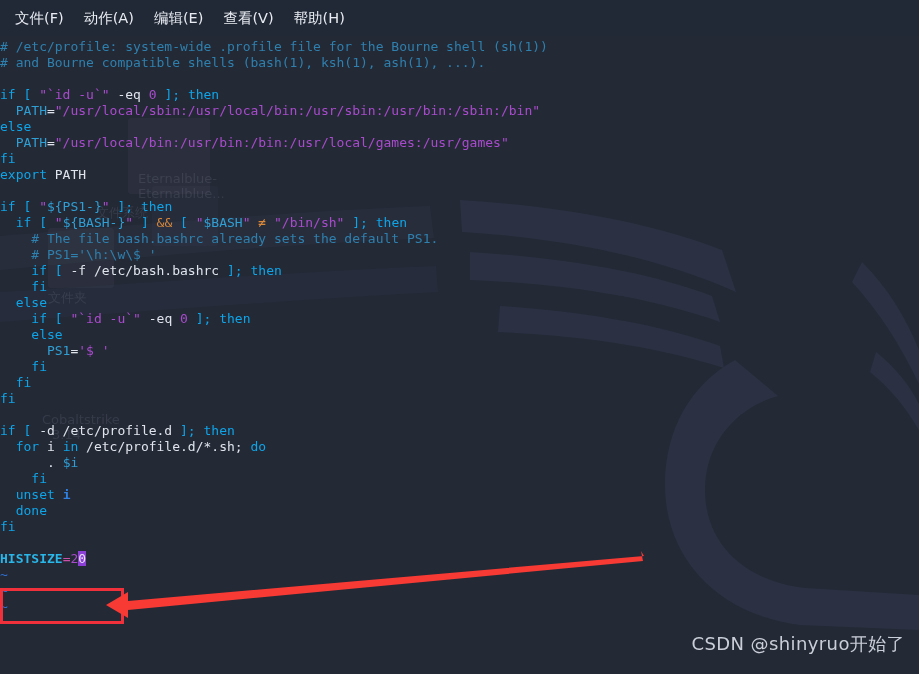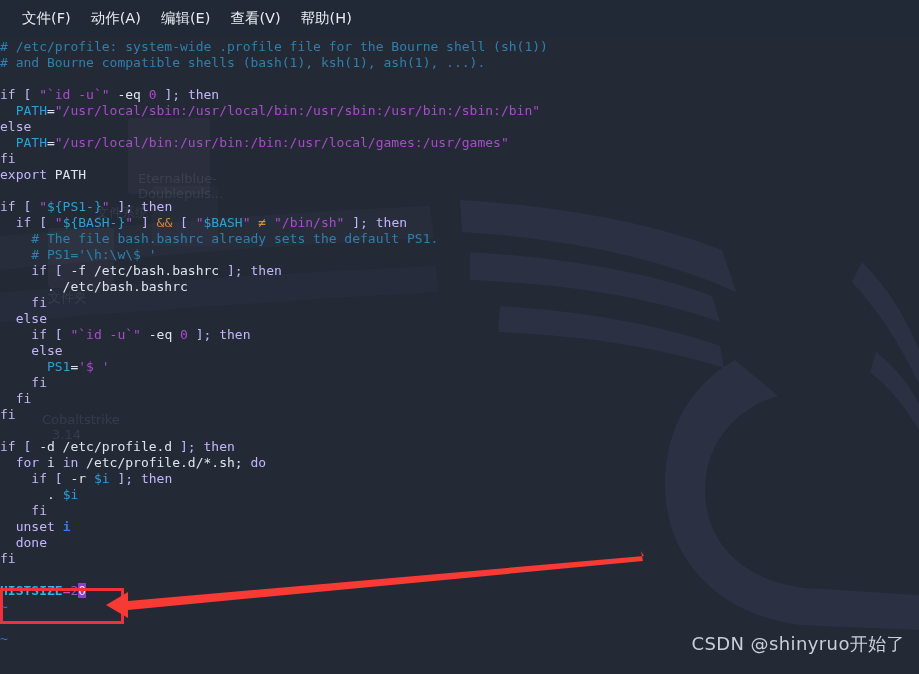--- a/index.html
+++ b/index.html
@@ -45,21 +45,21 @@
 
   
   #menubar {
     position: absolute;
     left: 0; top: 0;
     width: 919px; height: 36px;
     z-index: 5;
     background: rgba(35,41,54,0.92);
     display: flex;
     align-items: center;
-    padding-left: 12px;
+    padding-left: 5px;
   }
   .menu-item {
     color: #e8ecf2;
     font-family: "DejaVu Sans", "Liberation Sans", sans-serif;
     font-size: 14.5px;
     padding: 4px 10px;
     white-space: nowrap;
     cursor: default;
   }
 
@@ -76,21 +76,21 @@
   .line {
     height: 16px;
     white-space: pre;
     font-size: 13px;
     line-height: 16px;
     letter-spacing: 0px;
   }
 
   
   .c-comment  { color: #2e80ae; }
-  .c-keyword  { color: #c4b5fd; }
+  .c-keyword  { color: #0ea5e9; }
   .c-string   { color: #a94bcd; }
   .c-number   { color: #a94bcd; }
   .c-ident    { color: #2f9fd4; }
   .c-var      { color: #2f9fd4; }
   .c-plain    { color: #dfe4ec; }
   .c-op       { color: #d9883a; }
   .c-blue     { color: #2f80e0; font-weight: bold; }
   .c-tilde    { color: #2f6fd0; }
   .c-eq       { color: #c94fa8; }
   .c-hist     { color: #29b6e8; font-weight: bold; }
@@ -148,21 +148,21 @@
     </g>
   </svg>
 </div>
 
 <div class="desktop-icon-shape" style="left:128px; top:118px; width:82px; height:76px;"></div>
 <div class="desktop-icon-shape" style="left:48px; top:228px; width:66px; height:60px;"></div>
 <div class="desktop-icon-shape" style="left:152px; top:186px; width:66px; height:60px; opacity:0.6;"></div>
 
 <div class="desktop-label" style="left:96px; top:205px;">文件系统</div>
 <div class="desktop-label" style="left:138px; top:171px;">Eternalblue-</div>
-<div class="desktop-label" style="left:138px; top:186px;">Doublepuls...</div>
+<div class="desktop-label" style="left:138px; top:186px;">Eternalblue...</div>
 <div class="desktop-label" style="left:48px; top:290px;">文件夹</div>
 <div class="desktop-label" style="left:34px; top:412px;margin-left:8px;">Cobaltstrike</div>
 <div class="desktop-label" style="left:52px; top:427px;">3.14</div>
 
 <div id="menubar">
   <div class="menu-item">文件(F)</div>
   <div class="menu-item">动作(A)</div>
   <div class="menu-item">编辑(E)</div>
   <div class="menu-item">查看(V)</div>
   <div class="menu-item">帮助(H)</div>
@@ -180,34 +180,32 @@
   <div class="line"><span class="c-plain">  </span><span class="c-ident">PATH</span><span class="c-plain">=</span><span class="c-string">"/usr/local/bin:/usr/bin:/bin:/usr/local/games:/usr/games"</span></div>
   <div class="line"><span class="c-keyword">fi</span></div>
   <div class="line"><span class="c-keyword">export</span><span class="c-plain"> PATH</span></div>
   <div class="line">&nbsp;</div>
 
   <div class="line"><span class="c-keyword">if</span><span class="c-plain"> </span><span class="c-keyword">[</span><span class="c-plain"> </span><span class="c-string">"</span><span class="c-ident">${PS1-}</span><span class="c-string">"</span><span class="c-plain"> </span><span class="c-keyword">];</span><span class="c-plain"> </span><span class="c-keyword">then</span></div>
   <div class="line"><span class="c-plain">  </span><span class="c-keyword">if</span><span class="c-plain"> </span><span class="c-keyword">[</span><span class="c-plain"> </span><span class="c-string">"</span><span class="c-ident">${BASH-}</span><span class="c-string">"</span><span class="c-plain"> </span><span class="c-keyword">]</span><span class="c-plain"> </span><span class="c-op">&amp;&amp;</span><span class="c-plain"> </span><span class="c-keyword">[</span><span class="c-plain"> </span><span class="c-string">"</span><span class="c-ident">$BASH</span><span class="c-string">"</span><span class="c-plain"> </span><span class="c-op">≠</span><span class="c-plain"> </span><span class="c-string">"/bin/sh"</span><span class="c-plain"> </span><span class="c-keyword">];</span><span class="c-plain"> </span><span class="c-keyword">then</span></div>
   <div class="line"><span class="c-comment">    # The file bash.bashrc already sets the default PS1.</span></div>
   <div class="line"><span class="c-comment">    # PS1='\h:\w\$ '</span></div>
   <div class="line"><span class="c-plain">    </span><span class="c-keyword">if</span><span class="c-plain"> </span><span class="c-keyword">[</span><span class="c-plain"> -f /etc/bash.bashrc </span><span class="c-keyword">];</span><span class="c-plain"> </span><span class="c-keyword">then</span></div>
-  <div class="line"><span class="c-plain">      . /etc/bash.bashrc</span></div>
   <div class="line"><span class="c-plain">    </span><span class="c-keyword">fi</span></div>
   <div class="line"><span class="c-plain">  </span><span class="c-keyword">else</span></div>
   <div class="line"><span class="c-plain">    </span><span class="c-keyword">if</span><span class="c-plain"> </span><span class="c-keyword">[</span><span class="c-plain"> </span><span class="c-string">"`id -u`"</span><span class="c-plain"> -eq </span><span class="c-number">0</span><span class="c-plain"> </span><span class="c-keyword">];</span><span class="c-plain"> </span><span class="c-keyword">then</span></div>
   <div class="line"><span class="c-plain">    </span><span class="c-keyword">else</span></div>
   <div class="line"><span class="c-plain">      </span><span class="c-ident">PS1</span><span class="c-plain">=</span><span class="c-string">'$ '</span></div>
   <div class="line"><span class="c-plain">    </span><span class="c-keyword">fi</span></div>
   <div class="line"><span class="c-plain">  </span><span class="c-keyword">fi</span></div>
   <div class="line"><span class="c-keyword">fi</span></div>
   <div class="line">&nbsp;</div>
 
   <div class="line"><span class="c-keyword">if</span><span class="c-plain"> </span><span class="c-keyword">[</span><span class="c-plain"> -d /etc/profile.d </span><span class="c-keyword">];</span><span class="c-plain"> </span><span class="c-keyword">then</span></div>
   <div class="line"><span class="c-plain">  </span><span class="c-keyword">for</span><span class="c-plain"> i </span><span class="c-keyword">in</span><span class="c-plain"> /etc/profile.d/*.sh; </span><span class="c-keyword">do</span></div>
-  <div class="line"><span class="c-plain">    </span><span class="c-keyword">if</span><span class="c-plain"> </span><span class="c-keyword">[</span><span class="c-plain"> -r </span><span class="c-var">$i</span><span class="c-plain"> </span><span class="c-keyword">];</span><span class="c-plain"> </span><span class="c-keyword">then</span></div>
   <div class="line"><span class="c-plain">      . </span><span class="c-var">$i</span></div>
   <div class="line"><span class="c-plain">    </span><span class="c-keyword">fi</span></div>
   <div class="line"><span class="c-plain">  </span><span class="c-keyword">unset</span><span class="c-plain"> </span><span class="c-blue">i</span></div>
   <div class="line"><span class="c-plain">  </span><span class="c-keyword">done</span></div>
   <div class="line"><span class="c-keyword">fi</span></div>
   <div class="line">&nbsp;</div>
 
   <div class="line"><span class="c-hist">HISTSIZE</span><span class="c-eq">=</span><span class="c-number">2</span><span class="cursor-blk">0</span></div>
 
   <div class="line"><span class="c-tilde">~</span></div>

